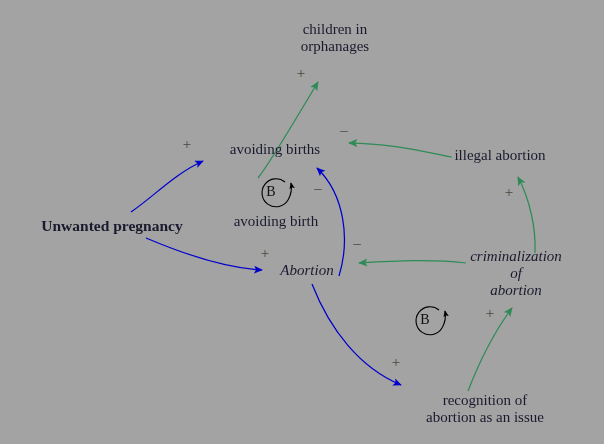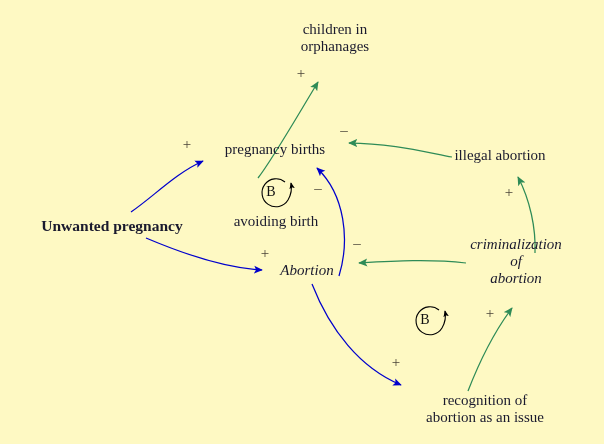--- a/index.html
+++ b/index.html
@@ -4,21 +4,21 @@
 <style>
   html, body {
     margin: 0;
     padding: 0;
     background: #ffffff;
   }
   #diagram-root {
     position: relative;
     width: 604px;
     height: 444px;
-    background: #fef9c3;
+    background: #a3a3a3;
     font-family: "Liberation Serif", "DejaVu Serif", serif;
     overflow: hidden;
   }
   #cld-svg {
     position: absolute;
     left: 0;
     top: 0;
     width: 604px;
     height: 444px;
   }
@@ -99,31 +99,31 @@
 
     <g>
       <path d="M 439 310 A 14 14 0 1 0 442 328" fill="none" stroke="#000000" stroke-width="1.1"></path>
       <path d="M 442 328 C 446 321, 446 316, 445 311" fill="none" stroke="#000000" stroke-width="1.1" marker-end="url(#arrow-black)"></path>
     </g>
   </svg>
 
   <div class="node-label" style="left:335px; top:38px;">children in
 orphanages</div>
 
-  <div class="node-label" style="left:275px; top:149px;">pregnancy births</div>
+  <div class="node-label" style="left:275px; top:149px;">avoiding births</div>
 
   <div class="node-label" style="left:500px; top:155px;text-align:right;">illegal abortion</div>
 
   <div class="node-label bold" style="left:112px; top:225px;">Unwanted pregnancy</div>
 
   <div class="node-label" style="left:276px; top:221px;">avoiding birth</div>
 
   <div class="node-label italic" style="left:307px; top:270px;">Abortion</div>
 
-  <div class="node-label italic" style="left:516px; top:261px;">criminalization of
+  <div class="node-label italic" style="left:516px; top:273px;">criminalization of
 abortion</div>
 
   <div class="node-label" style="left:465px; top:409px;margin-left:20px;">recognition of
 abortion as an issue</div>
 
   <div class="polarity" style="left:301px; top:73px;">+</div>
 
   <div class="polarity" style="left:344px; top:130px;">–</div>
 
   <div class="polarity" style="left:187px; top:144px;">+</div>

